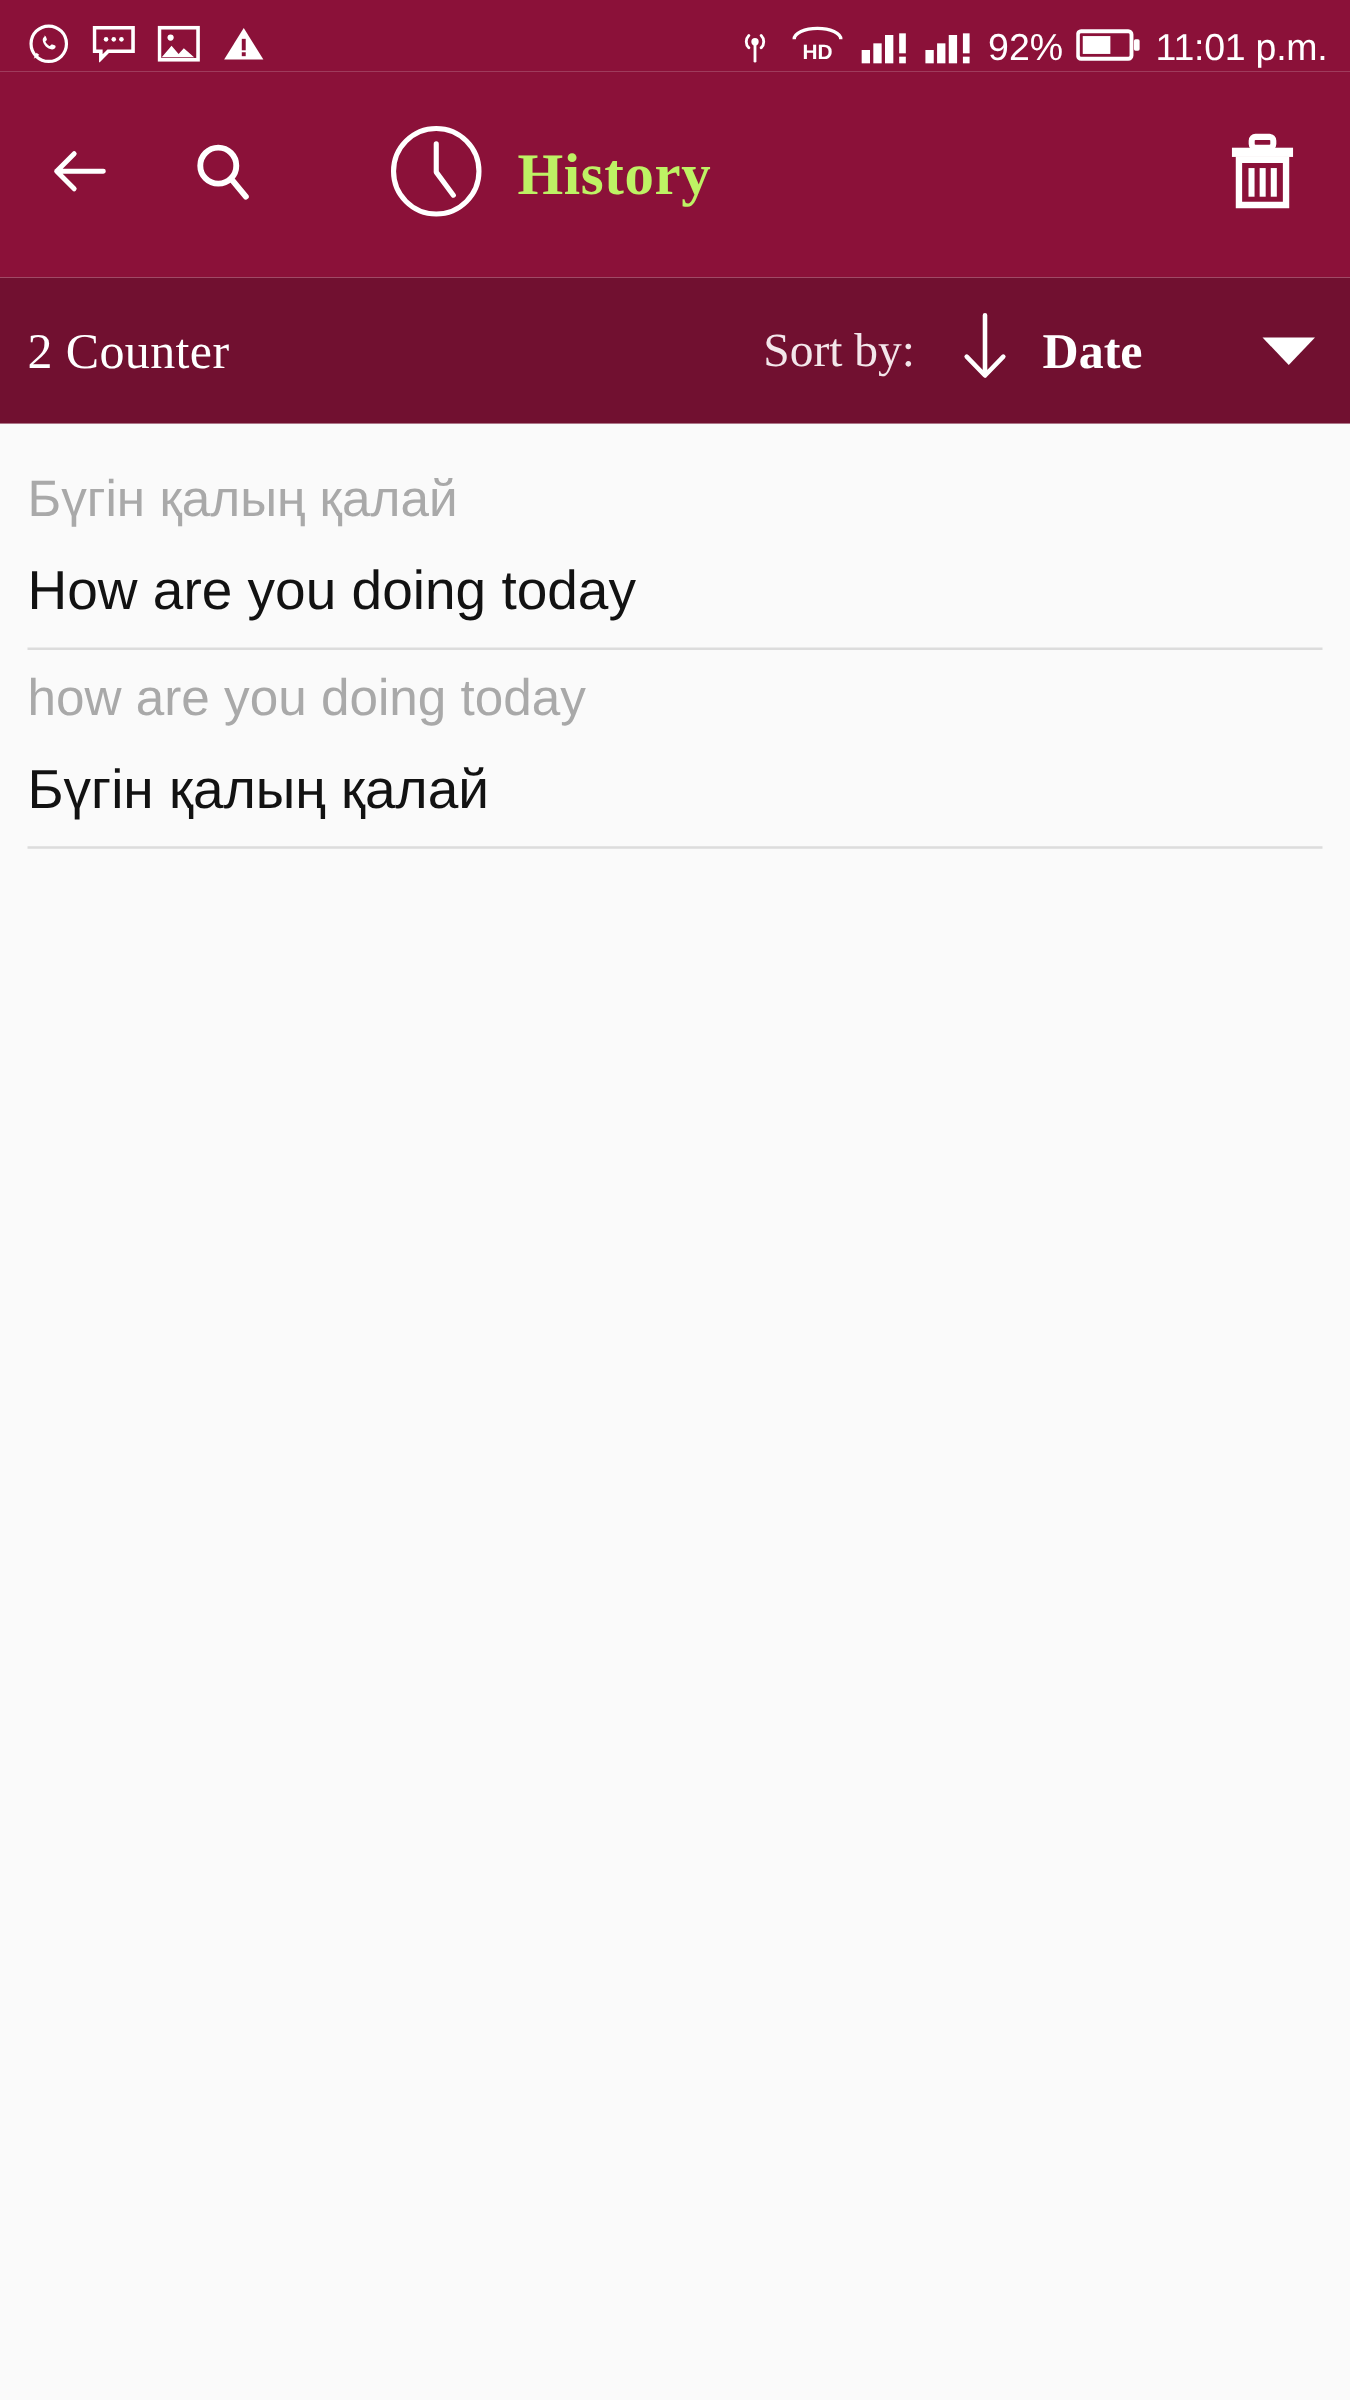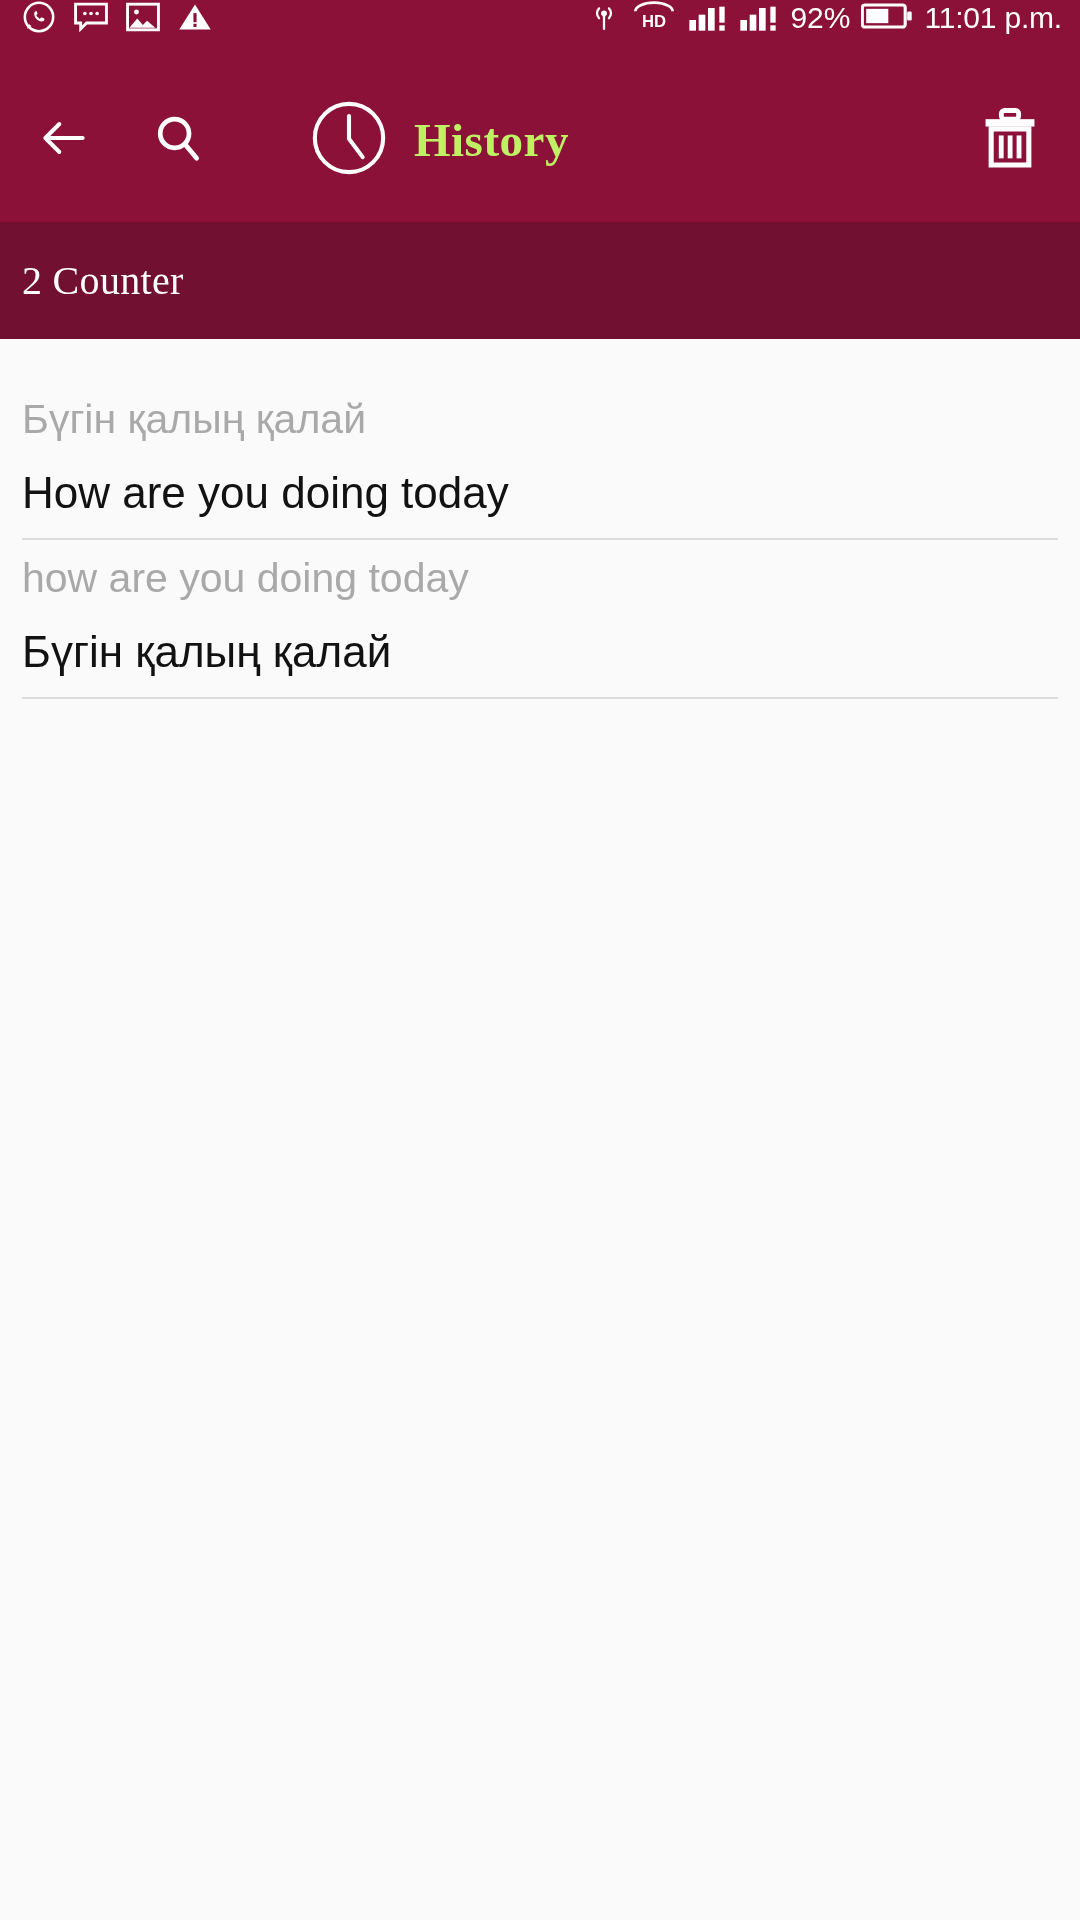--- a/index.html
+++ b/index.html
@@ -7,21 +7,21 @@
     width:1080px; height:1920px;
     background:#fafafa;
     font-family:"Liberation Sans", sans-serif;
     overflow:hidden;
   }
 
   
   .status-bar{
     height:57px; width:100%;
     background:#8b1139;
-    display:flex; align-items:flex-start;
+    display:flex; align-items:flex-end;
     padding:0 18px 0 22px;
     color:#ffffff;
   }
   .status-left{ display:flex; align-items:center; gap:18px; }
   .status-right{ margin-left:auto; display:flex; align-items:center; gap:11px; }
   .sicon{ display:block; }
   .status-text{
     font-size:30px; letter-spacing:-0.2px;
     font-family:Liberation Sans, sans-serif;
     white-space:nowrap;
@@ -96,21 +96,21 @@
     border-left:21px solid transparent;
     border-right:21px solid transparent;
     border-top:22px solid #ffffff;
     cursor:pointer;
   }
 
   
   .content{
     width:100%;
     background:#fafafa;
-    padding-top:42px;
+    padding-top:22px;
   }
   .hist-item{ padding:0 22px 0 22px; cursor:pointer; }
   .src-text{
     font-size:41px;
     color:#a9a9a9;
     line-height:1.28;
     padding-top:12px;
     white-space:nowrap;
   }
   .dst-text{
@@ -257,20 +257,35 @@
         <rect x="10.1" y="11" width="1.9" height="9" fill="#fff"></rect>
         <rect x="13.6" y="11" width="1.9" height="9" fill="#fff"></rect>
       </svg>
     </span>
   </div>
 </div>
 
 <div class="sub-bar">
   <span class="counter">2 Counter</span>
 
+  <div class="sort-wrap">
+    <span class="sort-label">Sort by:</span>
+
+    <span class="sort-dir">
+      <span>
+        <svg width="40" height="56" viewBox="0 0 18 26">
+          <path d="M9 1v22M2.2 16.4L9 23.4l6.8-7" fill="none" stroke="#fff" stroke-width="1.7" stroke-linecap="round" stroke-linejoin="round"></path>
+        </svg>
+      </span>
+    </span>
+
+    <span class="sort-value">Date</span>
+
+    <span class="caret"></span>
+  </div>
 </div>
 
 <div class="content">
 
   <div class="hist-item">
     <div class="src-text">Бүгін қалың қалай</div>
     <div class="dst-text">How are you doing today</div>
     <div class="divider"></div>
   </div>
 

